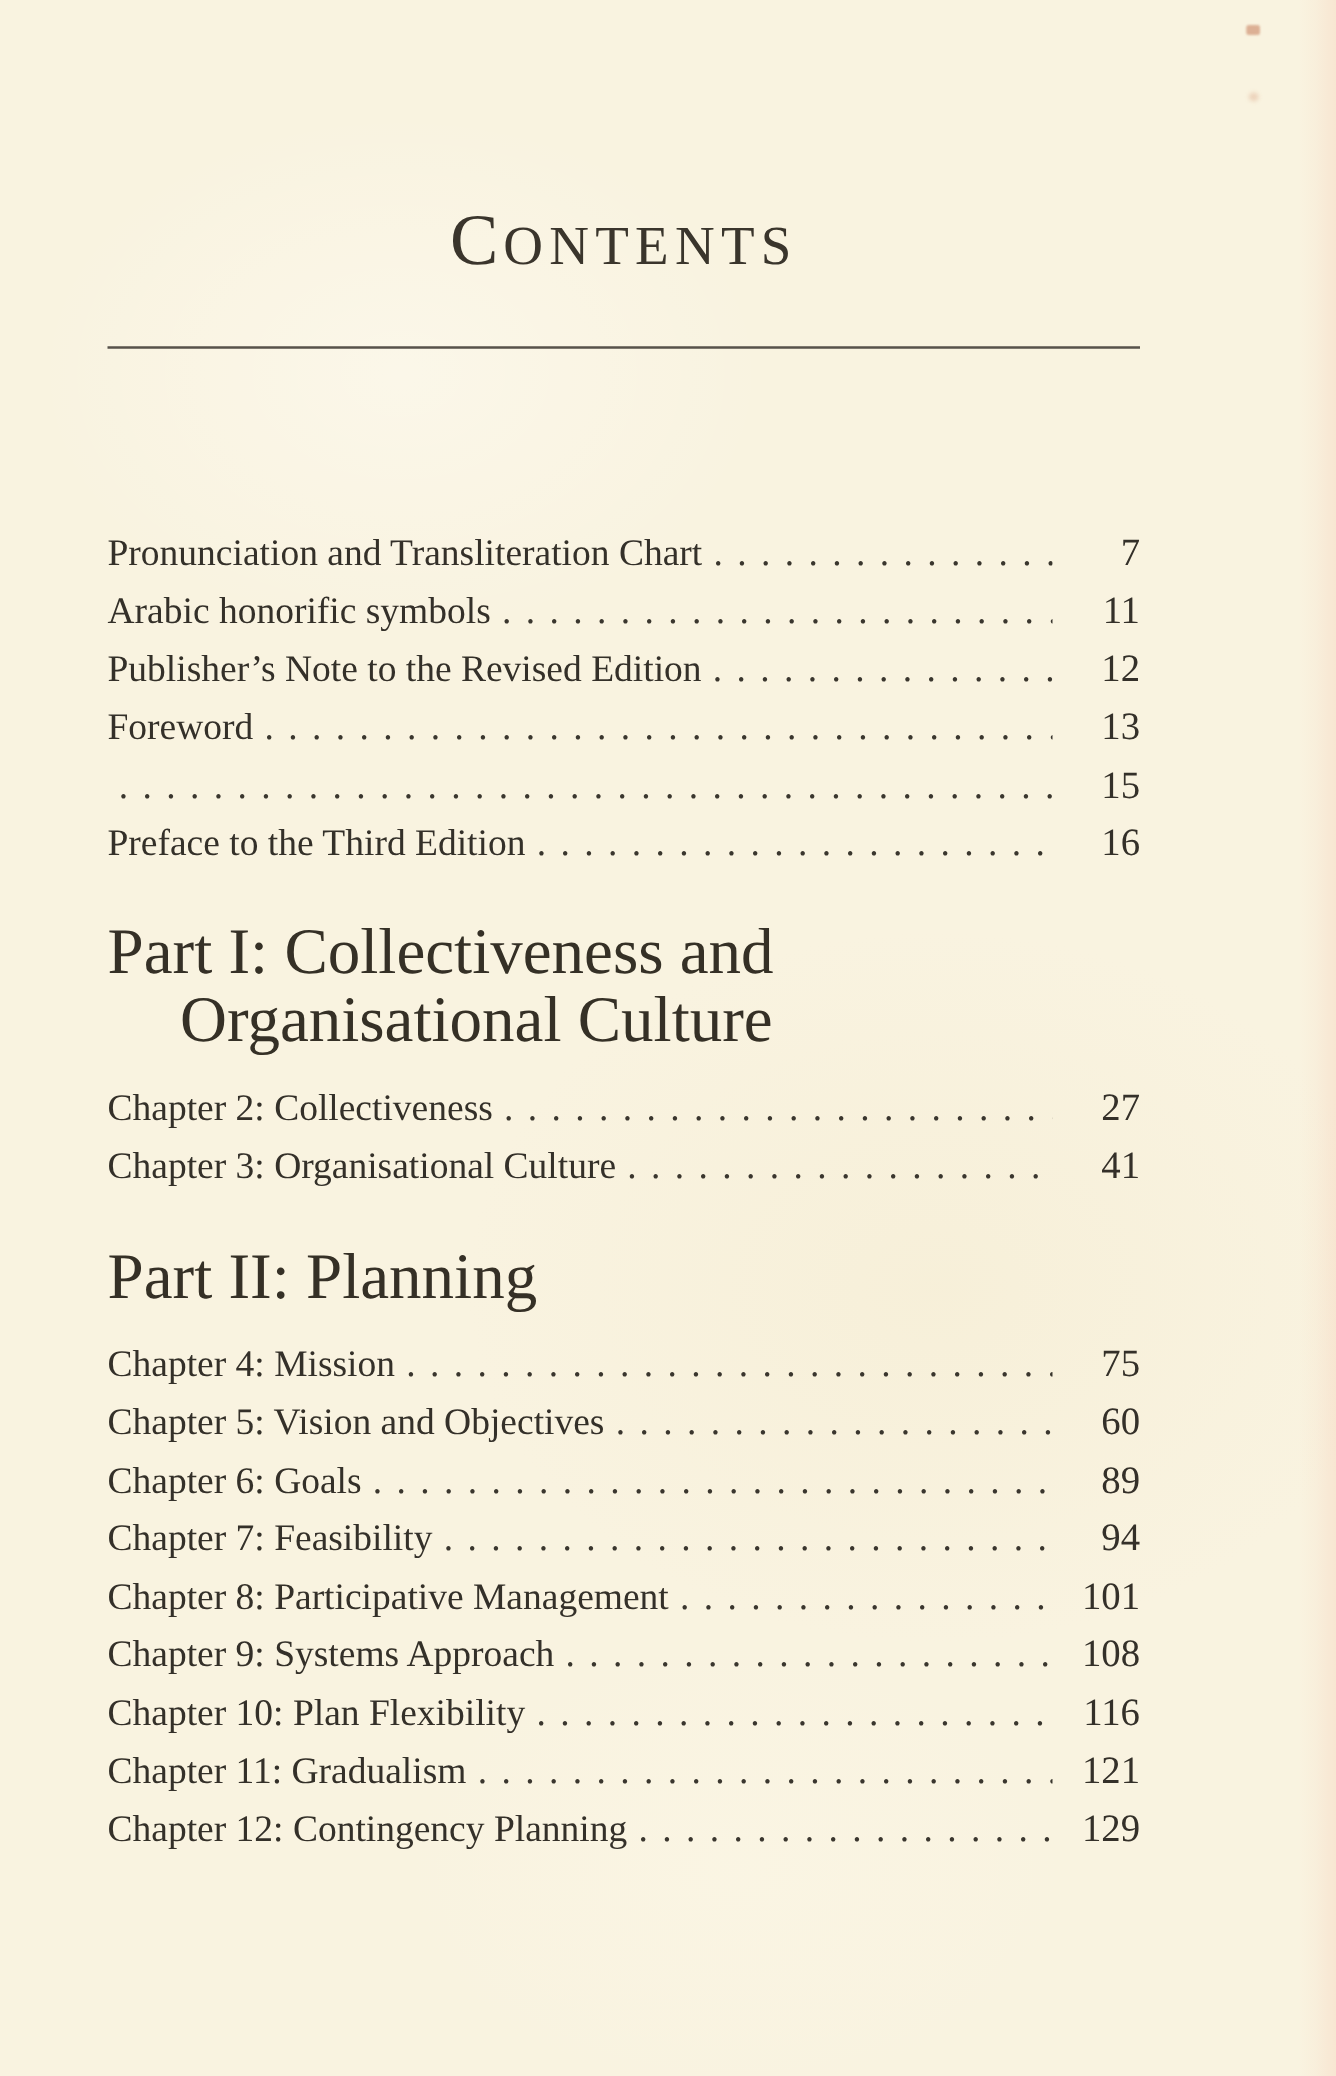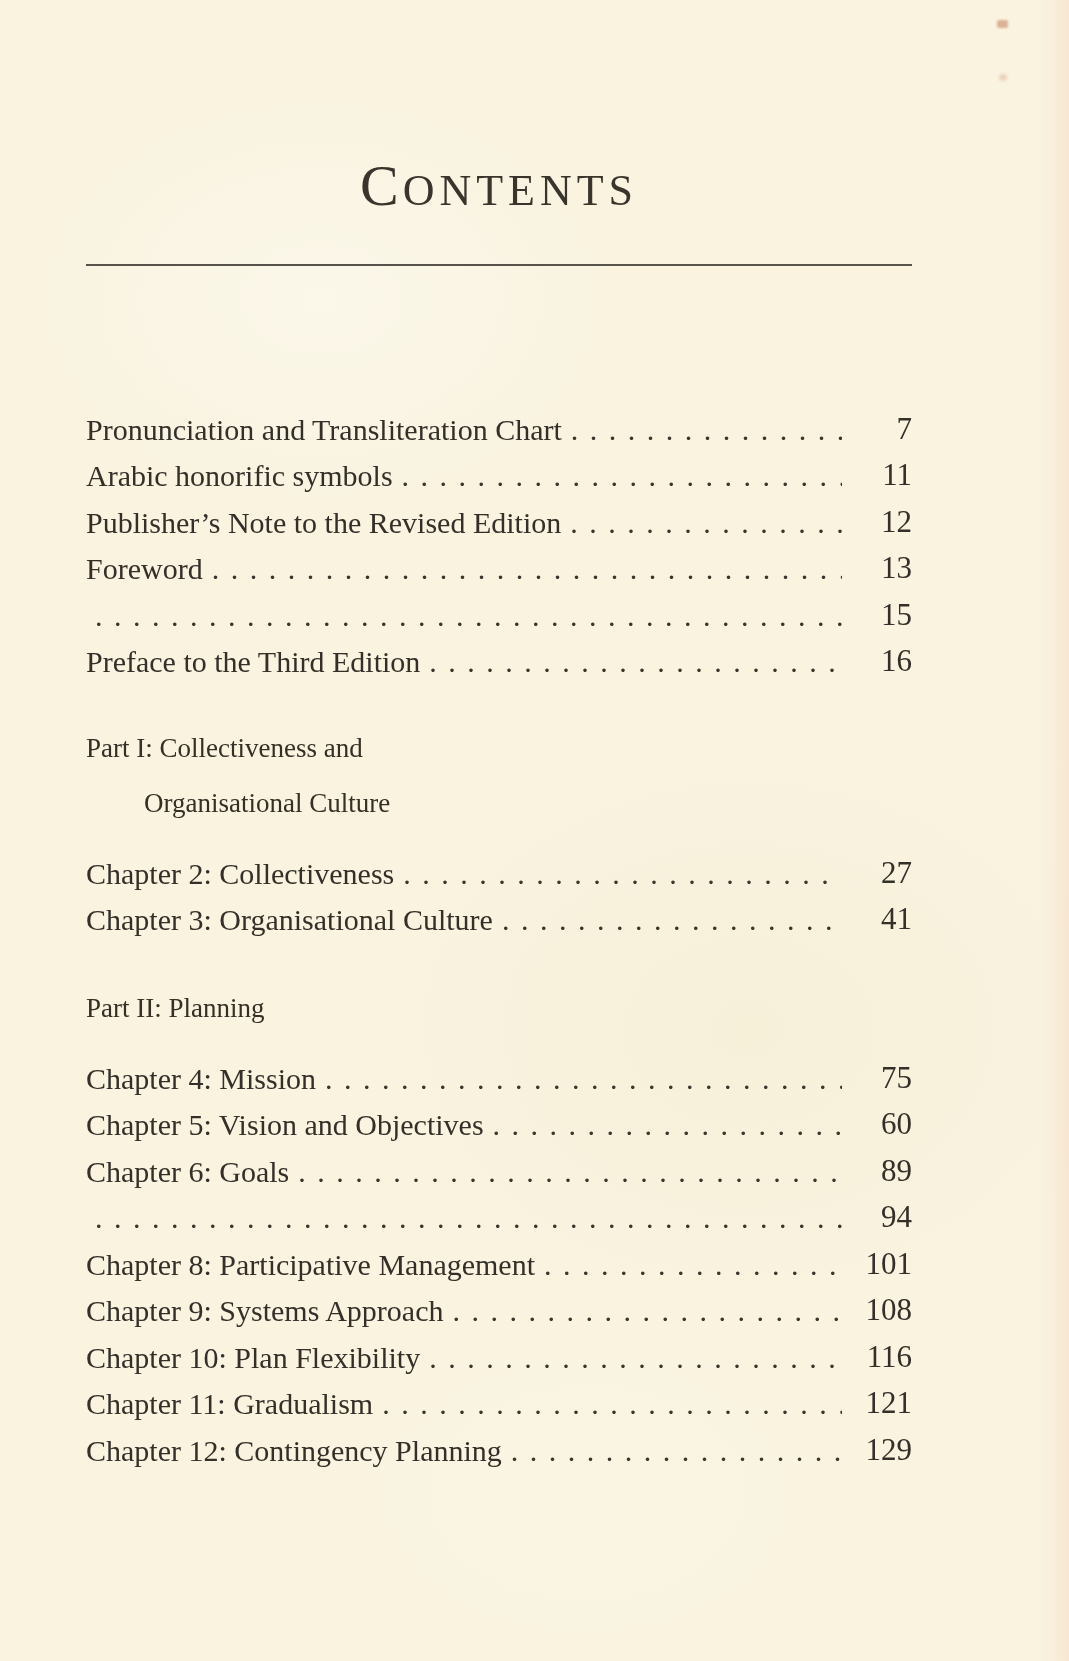--- a/index.html
+++ b/index.html
@@ -66,21 +66,21 @@
   .content {
     position: absolute;
     left: 86px;
     top: 0;
     width: 826px;
   }
 
   .doc-title {
     margin-top: 156px;
     text-align: center;
-    line-height: 60px;
+    line-height: 72px;
     color: #3a352c;
     white-space: nowrap;
   }
   .doc-title .first {
     font-size: 58px;
     letter-spacing: 4px;
   }
   .doc-title .rest {
     font-size: 44px;
     letter-spacing: 5px;
@@ -118,21 +118,21 @@
     word-spacing: 4px;
   }
   .toc-page {
     flex: none;
     width: 66px;
     text-align: right;
     font-size: 31px;
   }
 
   .part-heading {
-    font-size: 27px;
+    font-size: 52px;
     line-height: 55px;
     color: #353026;
     margin-top: 42px;
     white-space: nowrap;
   }
   .part-heading .line2 {
     padding-left: 58px;
   }
   .part-chapters { margin-top: 13px; }
   .part-2 { margin-top: 44px; }
@@ -218,20 +218,21 @@
         <span class="toc-label">Chapter 5: Vision and Objectives</span>
         <span class="dot-leader"></span>
         <span class="toc-page">60</span>
       </div>
       <div class="toc-row">
         <span class="toc-label">Chapter 6: Goals</span>
         <span class="dot-leader"></span>
         <span class="toc-page">89</span>
       </div>
       <div class="toc-row">
+        <span class="toc-label">Chapter 7: Feasibility</span>
         <span class="dot-leader"></span>
         <span class="toc-page">94</span>
       </div>
       <div class="toc-row">
         <span class="toc-label">Chapter 8: Participative Management</span>
         <span class="dot-leader"></span>
         <span class="toc-page">101</span>
       </div>
       <div class="toc-row">
         <span class="toc-label">Chapter 9: Systems Approach</span>

